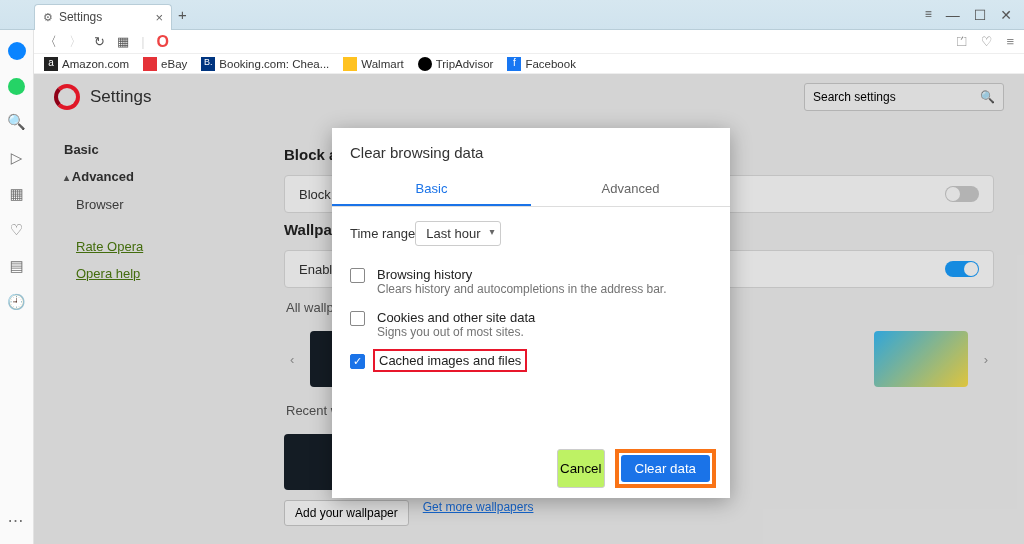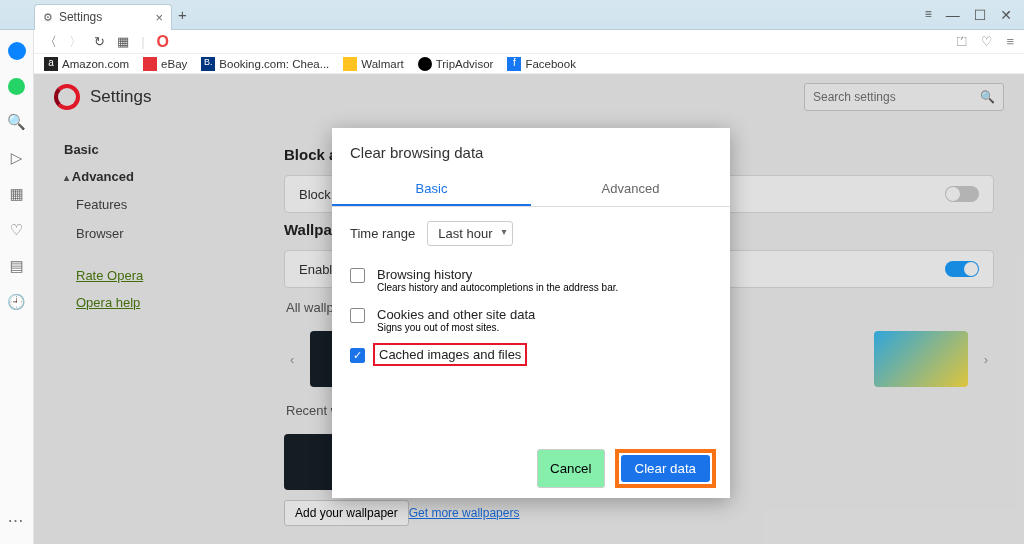--- a/index.html
+++ b/index.html
@@ -30,21 +30,21 @@
 .bmbar { height:26px; display:flex; align-items:center; gap:14px; padding:0 10px; font-size:11.5px; color:#333; border-bottom:1px solid #eee; }
 .bmbar .bi { display:flex; align-items:center; gap:4px; }
 .bic { width:14px; height:14px; display:inline-block; }
 
 
 .page { flex:1; background:#f2f2f2; position:relative; }
 .overlay { position:absolute; inset:0; background:rgba(0,0,0,.12); }
 .pagehead { height:46px; display:flex; align-items:center; padding:0 20px; }
 .pagehead .ologo { width:26px; height:26px; border-radius:50%; border:4px solid #ff1b2d; border-left-color:#a3001b; margin-right:10px; }
 .pagehead h1 { font-size:17px; font-weight:400; color:#333; }
-.searchwrap { margin-left:auto; width:200px; height:28px; border:1px solid #ccc; border-radius:3px; background:#fafafa; display:flex; align-items:center; padding:0 8px; color:#737373; font-size:12px; }
+.searchwrap { margin-left:auto; width:200px; height:28px; border:1px solid #ccc; border-radius:3px; background:#fafafa; display:flex; align-items:center; padding:0 8px; color:#000000; font-size:12px; }
 .searchwrap .sg { margin-left:auto; }
 
 .cols { display:flex; padding:0 0 0 20px; }
 .sidenav { width:200px; padding-top:16px; font-size:13px; }
 .sidenav .sec { padding:6px 10px; color:#333; }
 .sidenav .sec.bold { font-weight:600; }
 .sidenav .sec.exp::before { content:"▴ "; font-size:10px; color:#555; }
 .sidenav .sub { padding:7px 10px 7px 22px; color:#444; }
 .sidenav .link { color:#4d7c0f; text-decoration:underline; padding:6px 10px 6px 22px; display:block; }
 .sidenav .sp { height:14px; }
@@ -62,31 +62,31 @@
 .btn-out { border:1px solid #ccc; background:#fff; padding:5px 10px; border-radius:3px; font-size:12px; }
 .lnk { color:#1a73e8; text-decoration:underline; font-size:12px; }
 
 
 .modal { position:absolute; left:332px; top:128px; width:398px; height:370px; background:#fff; box-shadow:0 4px 20px rgba(0,0,0,.3); display:flex; flex-direction:column; font-size:13px; color:#333; }
 .modal h3 { font-size:15px; font-weight:400; padding:16px 18px 12px; }
 .mtabs { display:flex; border-bottom:1px solid #ddd; }
 .mtab { flex:1; text-align:center; padding:8px 0; color:#666; }
 .mtab.active { color:#1a73e8; border-bottom:2px solid #1a73e8; }
 .mbody { padding:14px 18px; flex:1; }
-.trow { display:flex; align-items:center; gap:12px; margin-bottom:14px; }
+.trow { display:flex; align-items:center; margin-bottom:14px; }
 .selbox { border:1px solid #ccc; border-radius:3px; padding:4px 20px 4px 10px; position:relative; }
 .selbox::after{content:"▾";position:absolute;right:6px;top:4px;color:#666;font-size:10px;}
 .opt { display:flex; gap:12px; padding:7px 0; align-items:flex-start; }
 .cb { width:15px; height:15px; border:1px solid #888; border-radius:2px; margin-top:1px; flex-shrink:0; display:flex; align-items:center; justify-content:center; }
 .cb.ck { background:#1a73e8; border-color:#1a73e8; color:#fff; font-size:11px; }
 .opt .t1 { color:#222; }
-.opt .t2 { color:#000000; font-size:10px; }
+.opt .t2 { color:#737373; font-size:12px; }
 .hlred { border:2px solid #e8162b; padding:2px 4px; margin:-2px -4px; }
 .mfoot { padding:10px 14px; display:flex; justify-content:flex-end; gap:10px; }
-.btn-c { border:1px solid #ccc; background:#86efac; padding:6px 12px; border-radius:3px; }
+.btn-c { border:1px solid #ccc; background:#bef264; padding:6px 2px; border-radius:3px; }
 .btn-p { background:#1a73e8; color:#fff; padding:6px 14px; border-radius:3px; border:none; }
 .fred { border:4px solid #f97316; padding:2px; display:inline-block;text-decoration:underline; }
 </style>
 </head>
 <body>
 
 <div class="titlebar">
   <div class="tab">
     <span class="gear">⚙</span>
     <span>Settings</span>
@@ -161,21 +161,20 @@
         <h1>Settings</h1>
         <div class="searchwrap">
           <span>Search settings</span>
           <span class="sg">🔍</span>
         </div>
       </div>
       <div class="cols">
         <div class="sidenav">
           <div class="sec bold">Basic</div>
           <div class="sec bold exp">Advanced</div>
-          <div class="sub">Features</div>
           <div class="sub">Browser</div>
           <div class="sp"></div>
           <a class="link">Rate Opera</a>
           <a class="link">Opera help</a>
         </div>
         <div class="content">
           <h2>Block ads</h2>
           <div class="row">
             <span>Block ads</span>
             <span class="toggle"></span>
@@ -190,21 +189,21 @@
             <span class="car">‹</span>
             <div class="thumb" style="background:#17202a"></div>
             <div style="flex:1"></div>
             <div class="thumb" style="background:linear-gradient(135deg,#38bdf8,#fde047)"></div>
             <span class="car">›</span>
           </div>
           <div style="padding:6px 2px;color:#555">Recent wallpapers</div>
           <div class="thumbs">
               <div class="thumb" style="background:#17202a"></div>
             </div>
-          <div style="display:flex;align-items:center;margin-top:6px">
+          <div style="display:flex;gap:14px;align-items:flex-start;margin-top:6px">
             <button class="btn-out">Add your wallpaper</button>
             <a class="lnk">Get more wallpapers</a>
           </div>
         </div>
       </div>
       <div class="overlay"></div>
     </div>
   </div>
 </div>
 

